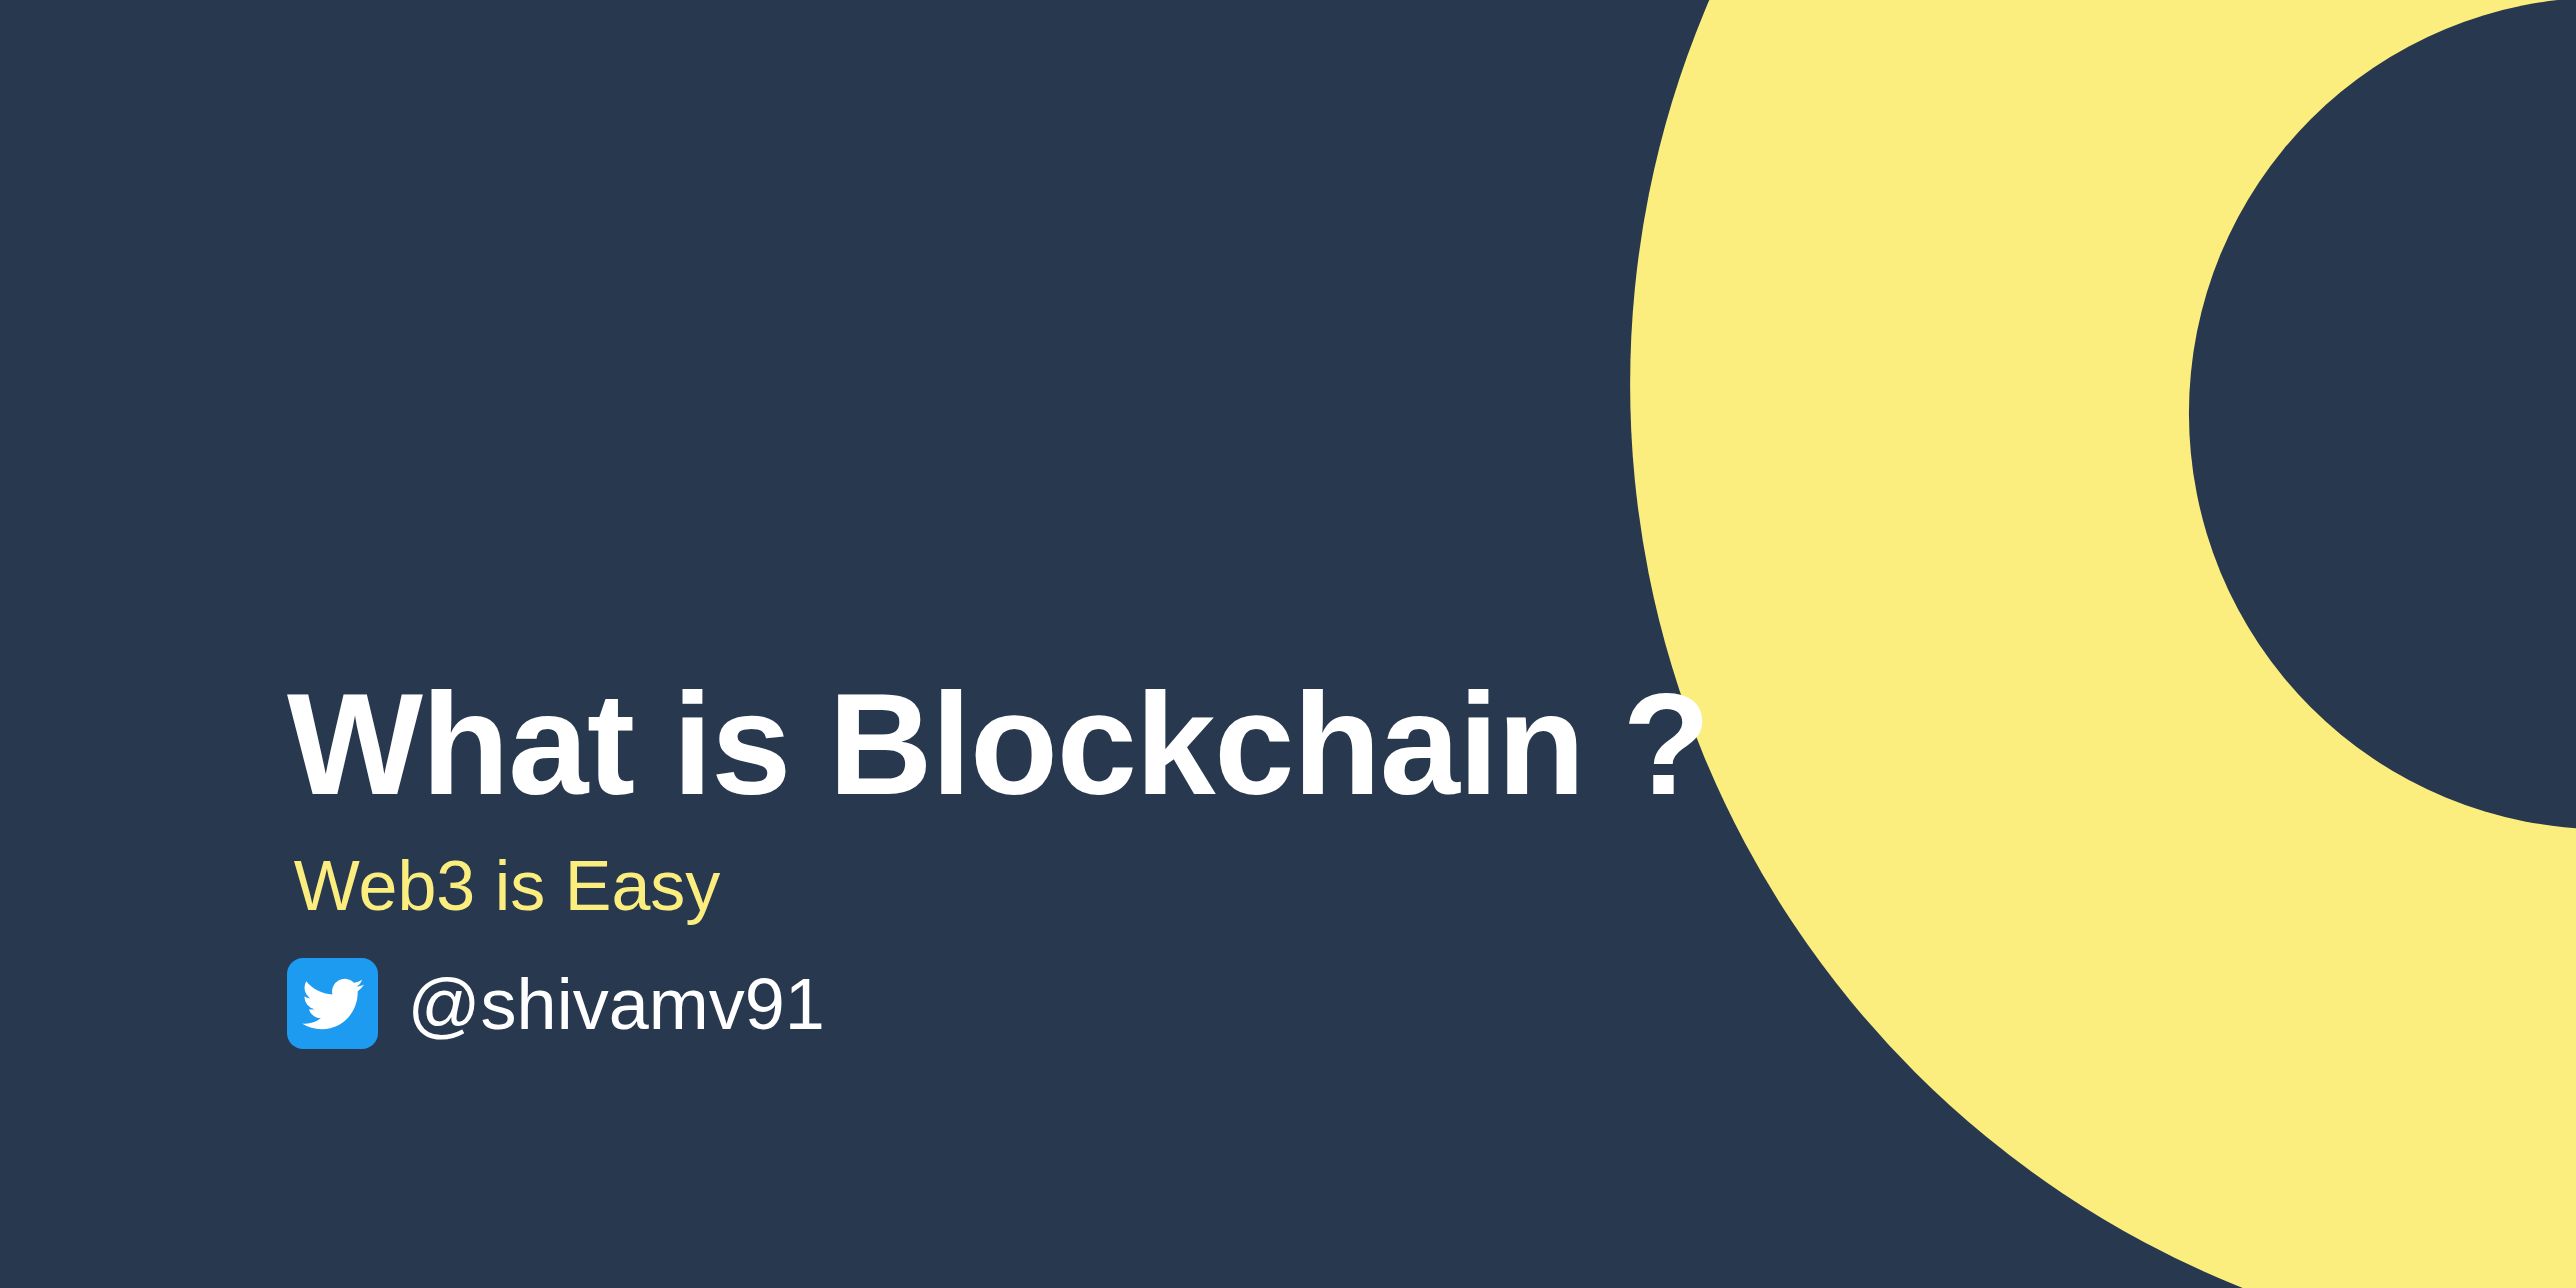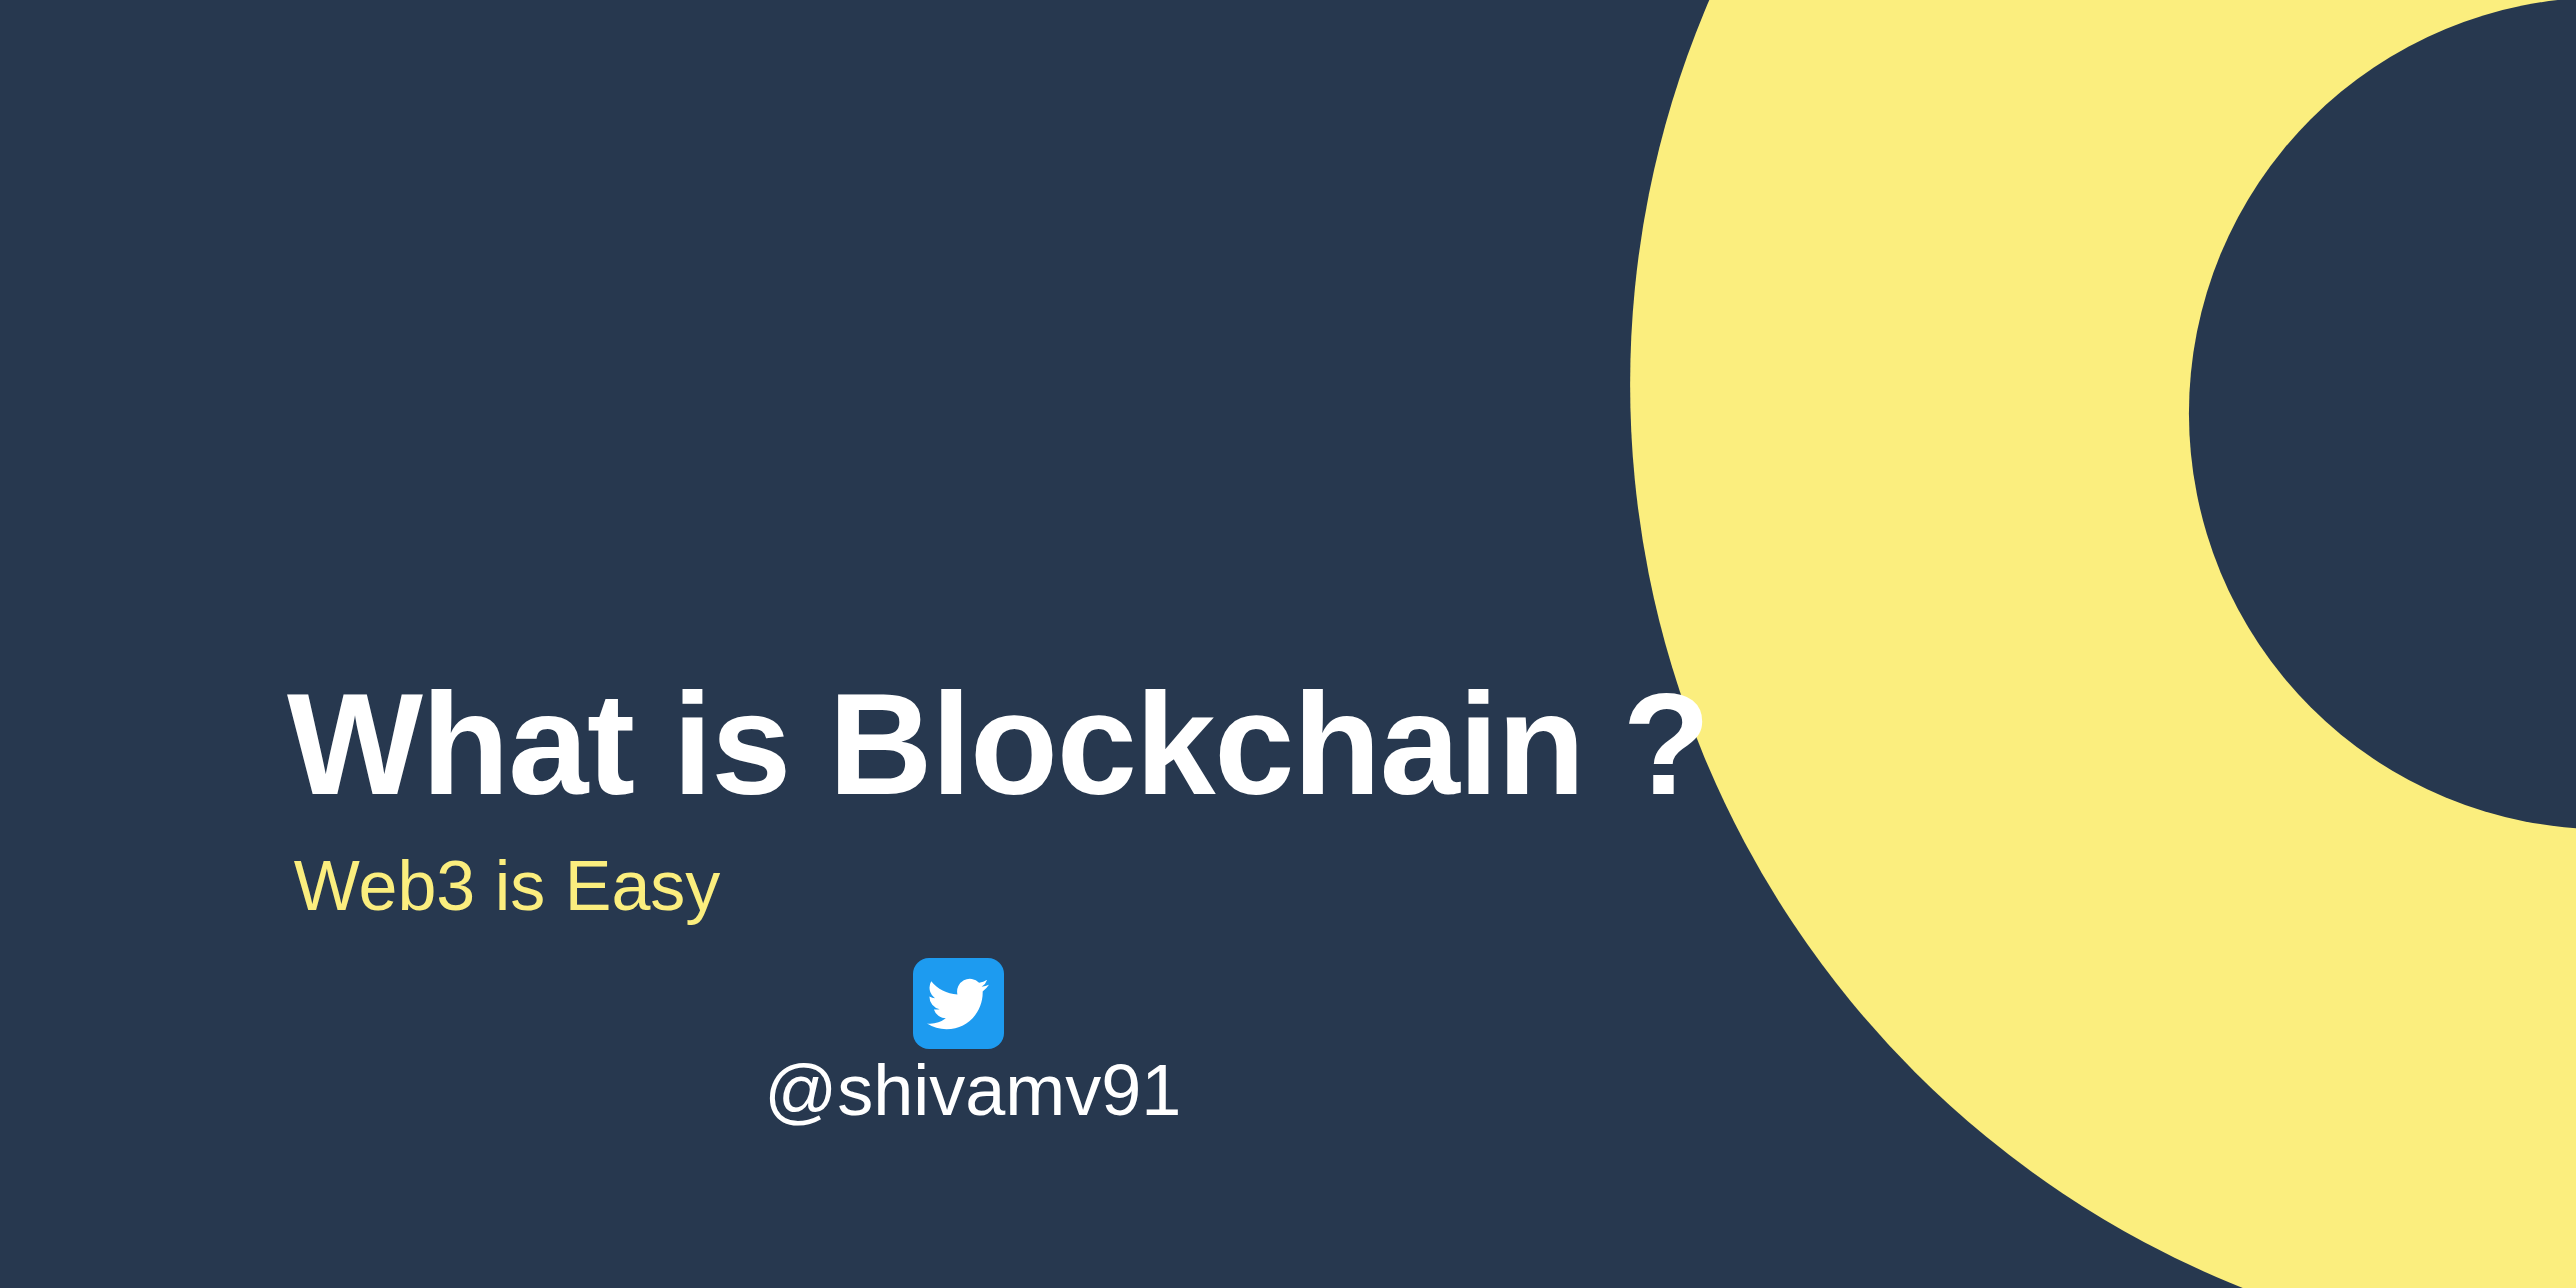--- a/index.html
+++ b/index.html
@@ -51,21 +51,20 @@
     color: #fbee7e;
     margin: 25.5px 0 0 6.7px;
     white-space: nowrap;
   }
 
   .handle-row {
     display: flex;
     align-items: center;
     margin-top: 31px;
     margin-left: 0px;
-    flex-direction: column;
   }
 
   .twitter-badge {
     width: 91px;
     height: 91px;
     border-radius: 16px;
     background: #1d9bf0;
     display: flex;
     align-items: center;
     justify-content: center;

